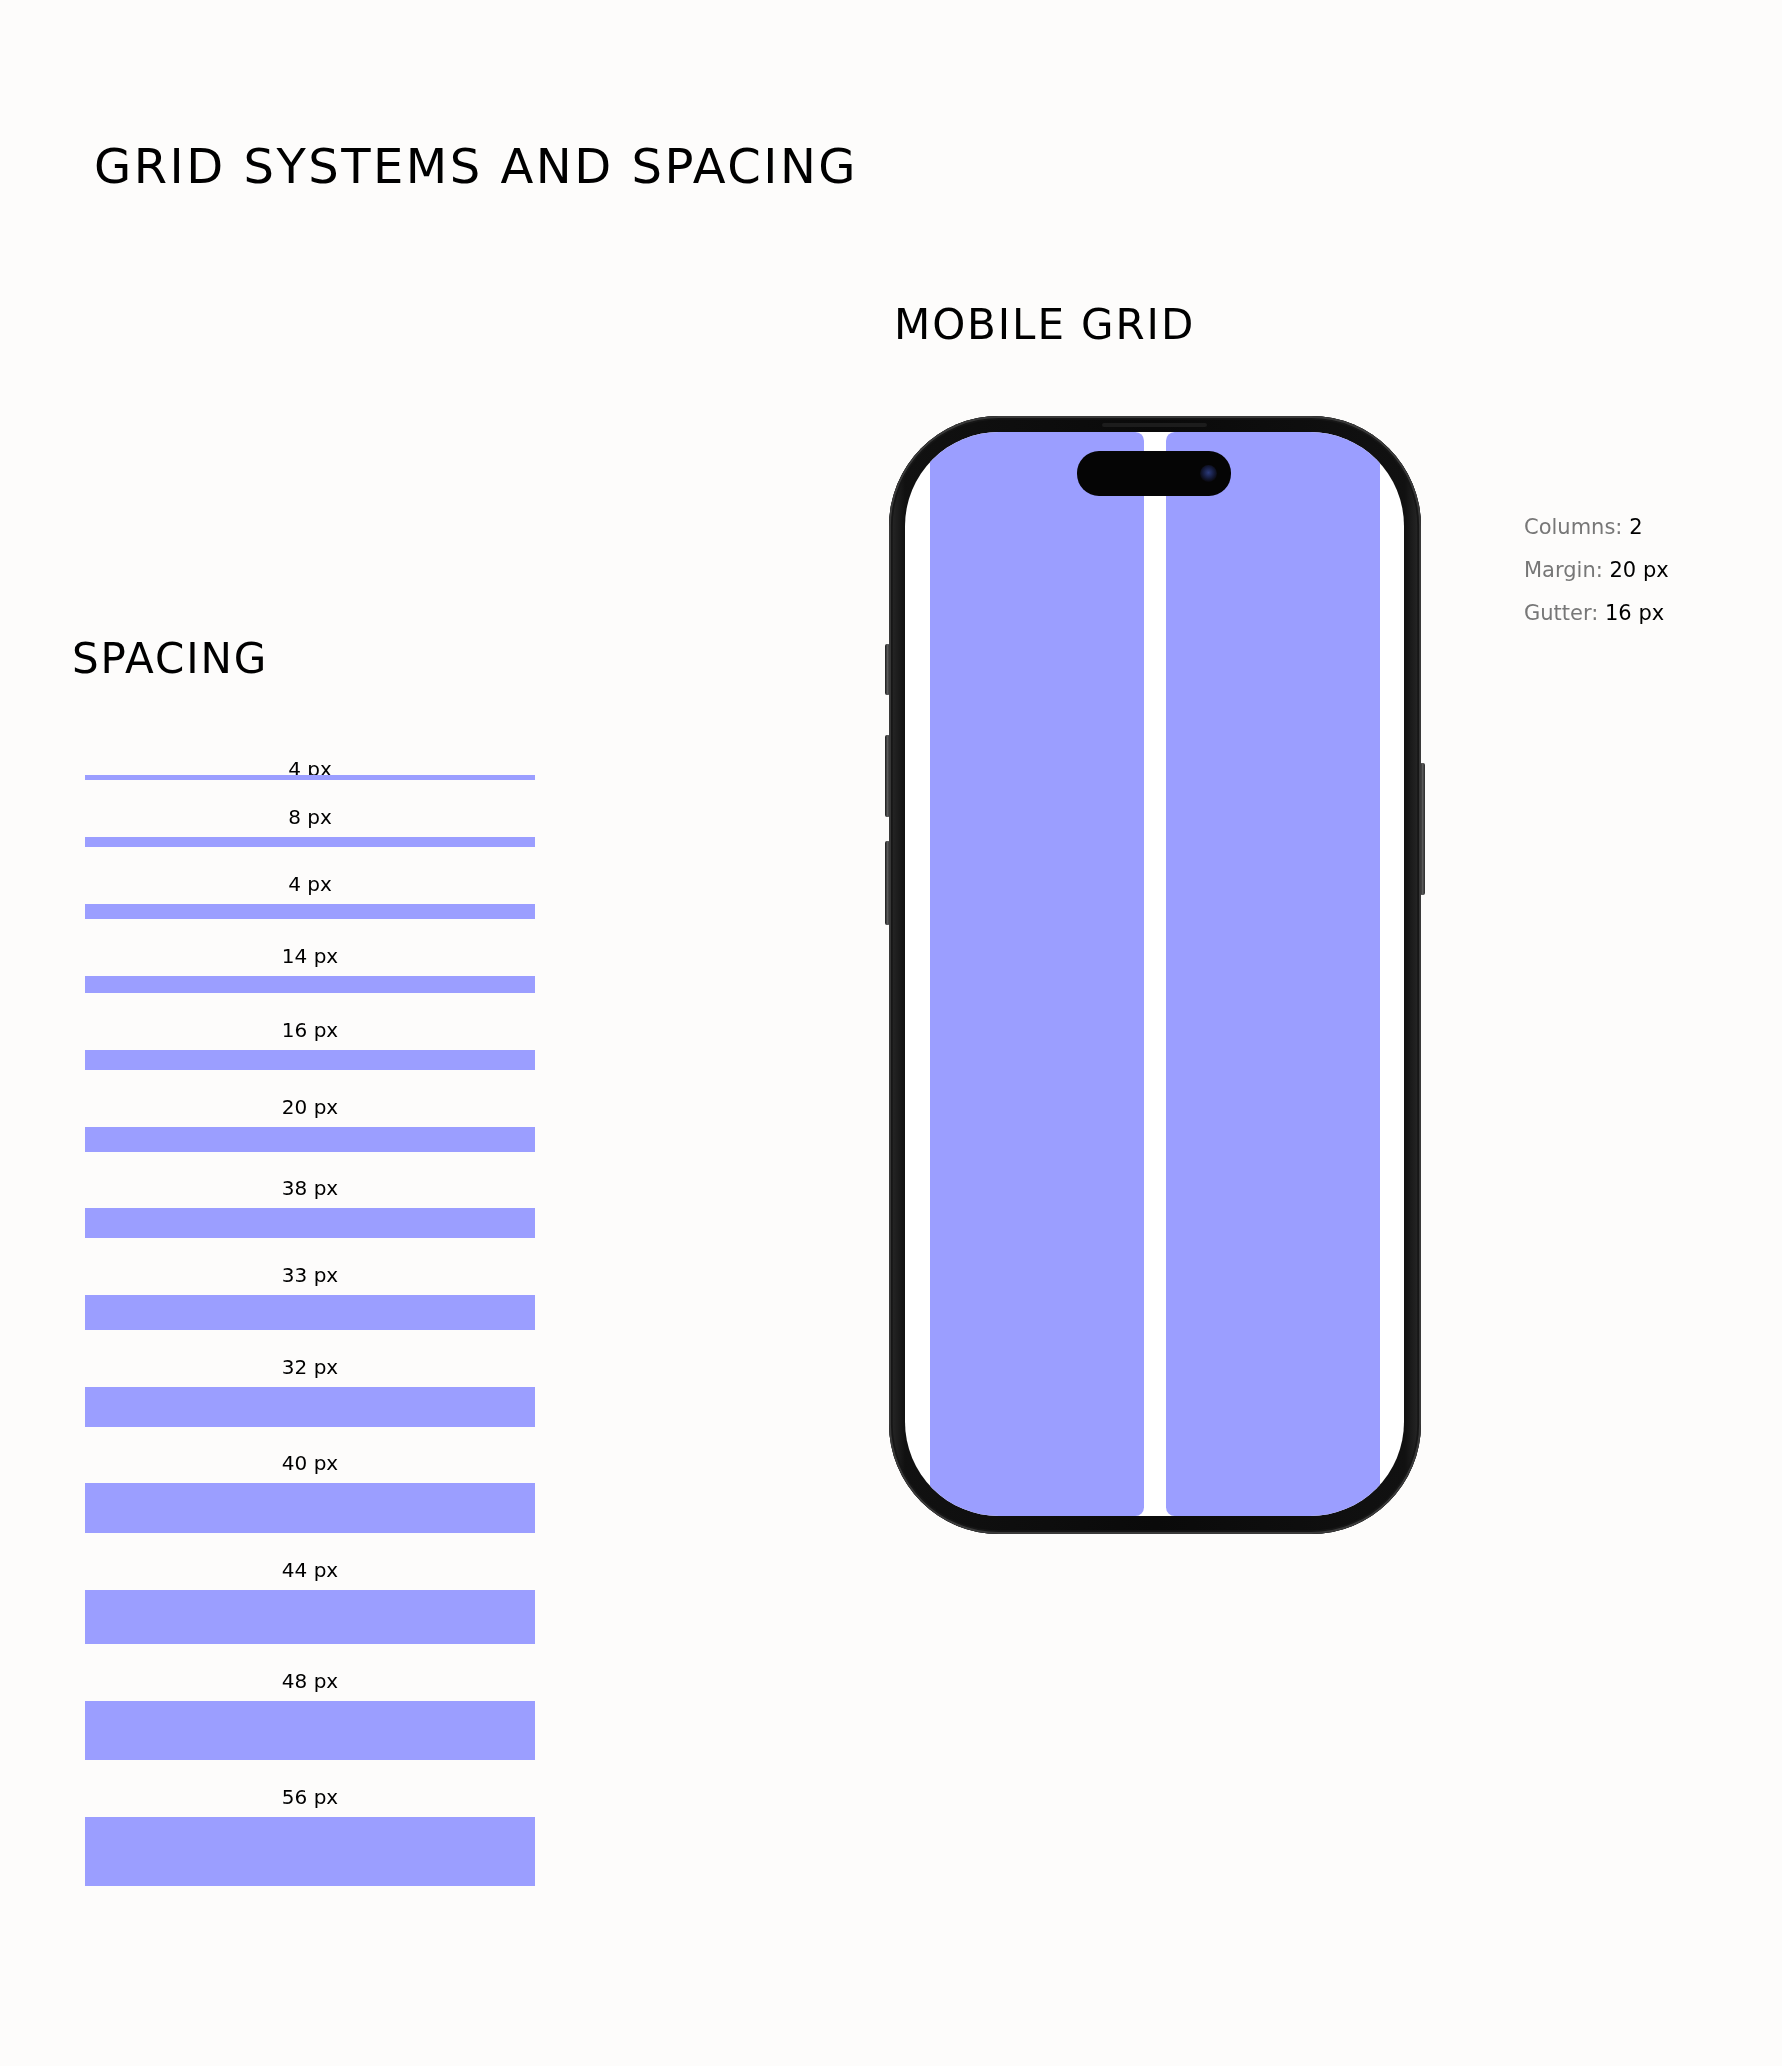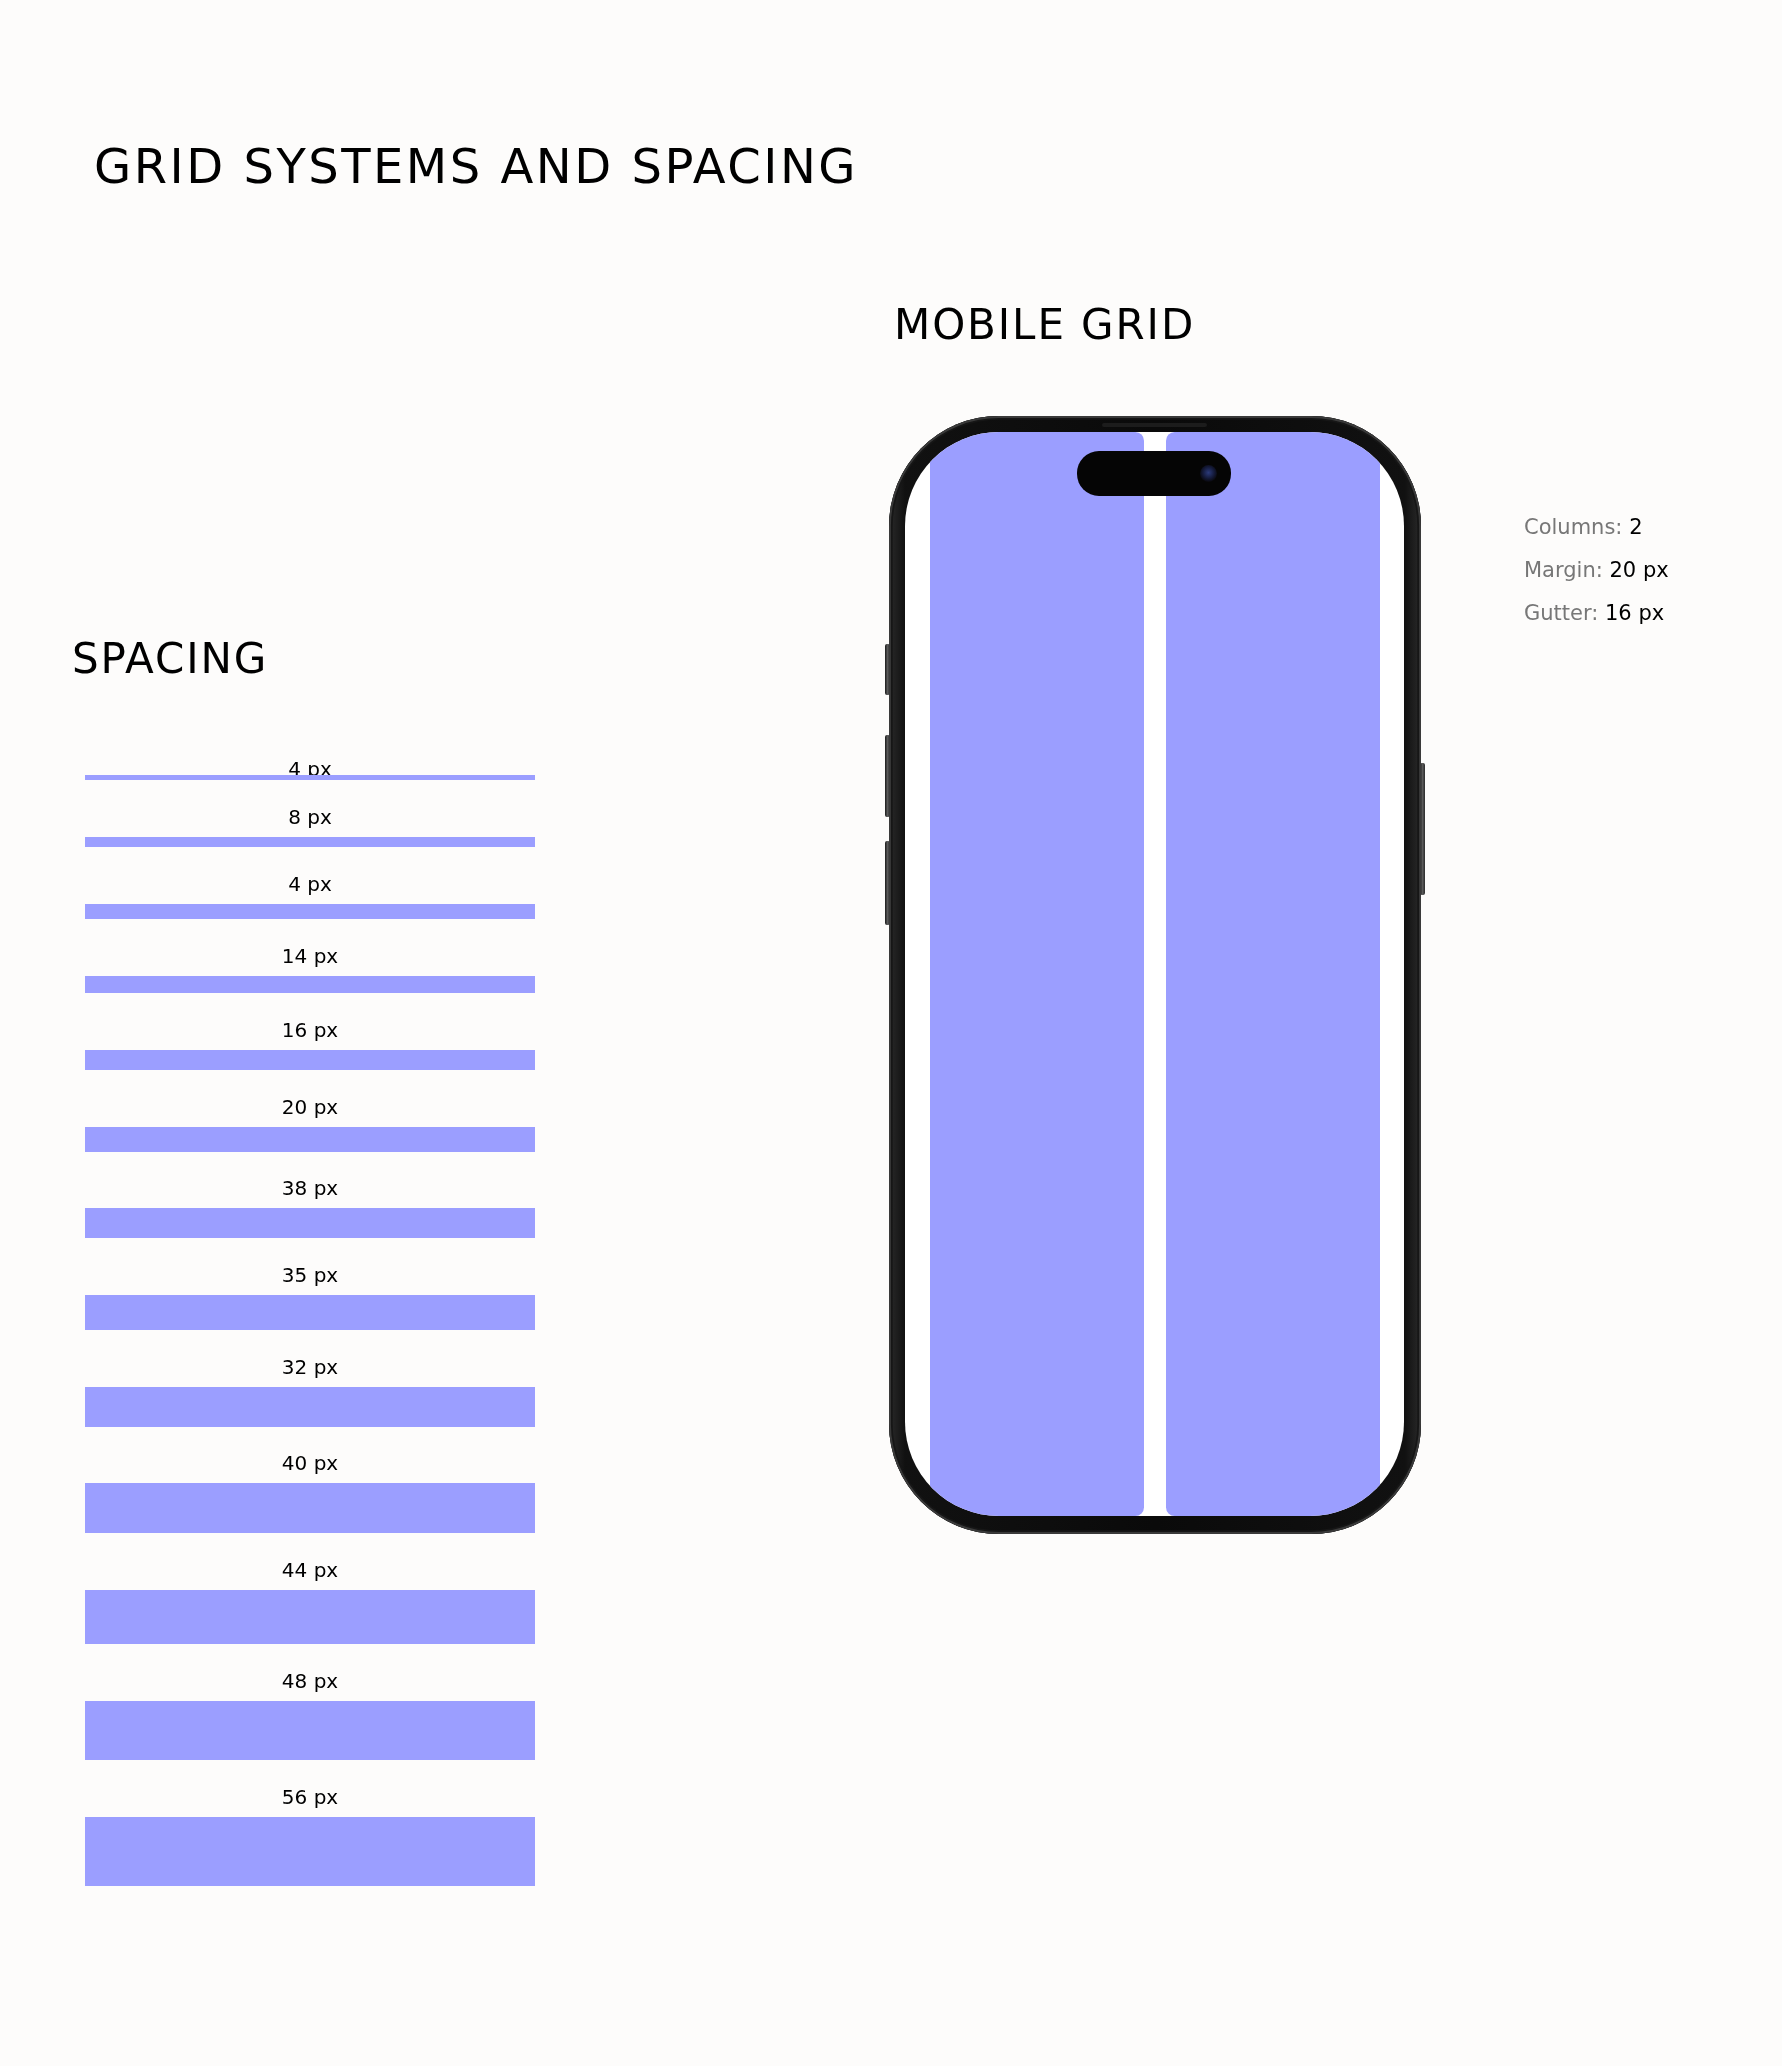--- a/index.html
+++ b/index.html
@@ -86,21 +86,21 @@
   </div>
   <div class="spacing-row" style="top:1096px">
     <div class="spacing-label" style="top:0">20 px</div>
     <div class="spacing-bar" style="top:31px;height:25px"></div>
   </div>
   <div class="spacing-row" style="top:1177px">
     <div class="spacing-label" style="top:0">38 px</div>
     <div class="spacing-bar" style="top:31px;height:30px"></div>
   </div>
   <div class="spacing-row" style="top:1264px">
-    <div class="spacing-label" style="top:0">35 px</div>
+    <div class="spacing-label" style="top:0">33 px</div>
     <div class="spacing-bar" style="top:31px;height:35px"></div>
   </div>
   <div class="spacing-row" style="top:1356px">
     <div class="spacing-label" style="top:0">32 px</div>
     <div class="spacing-bar" style="top:31px;height:40px"></div>
   </div>
   <div class="spacing-row" style="top:1452px">
     <div class="spacing-label" style="top:0">40 px</div>
     <div class="spacing-bar" style="top:31px;height:50px"></div>
   </div>

